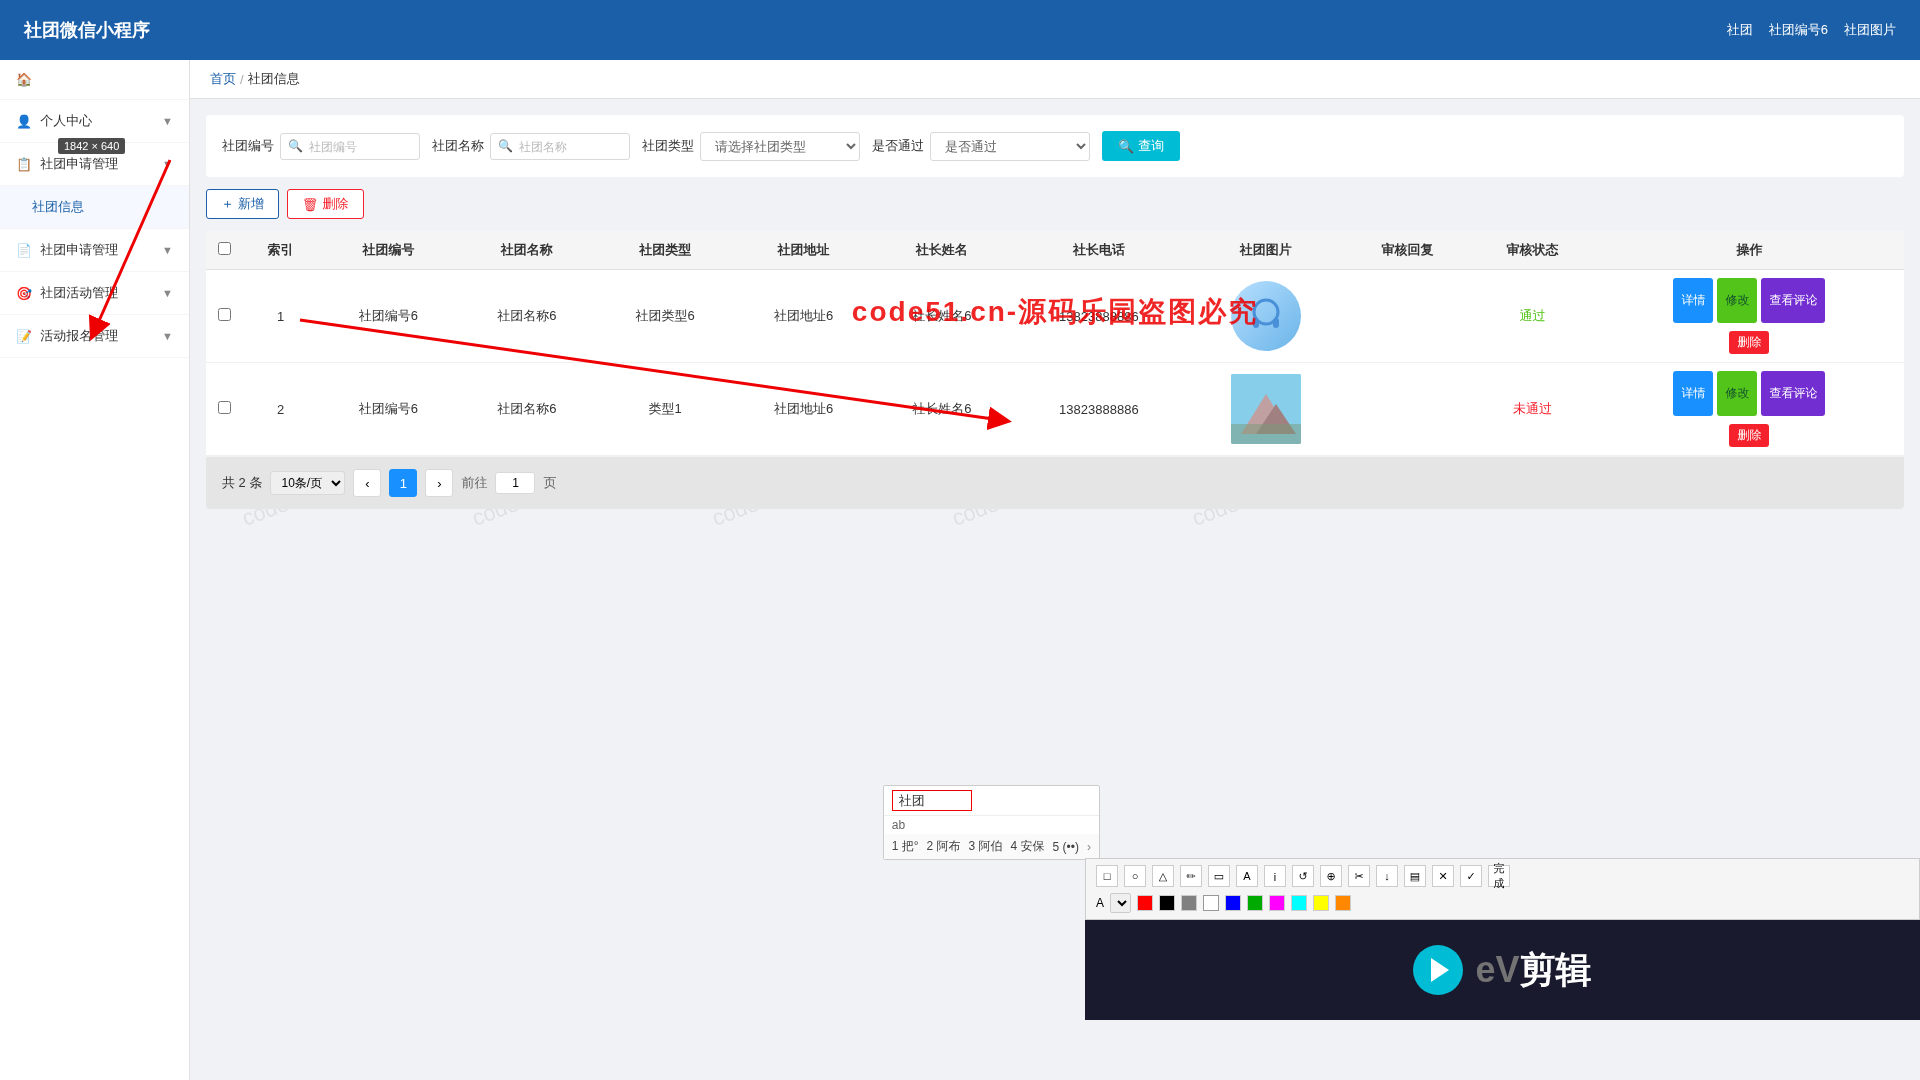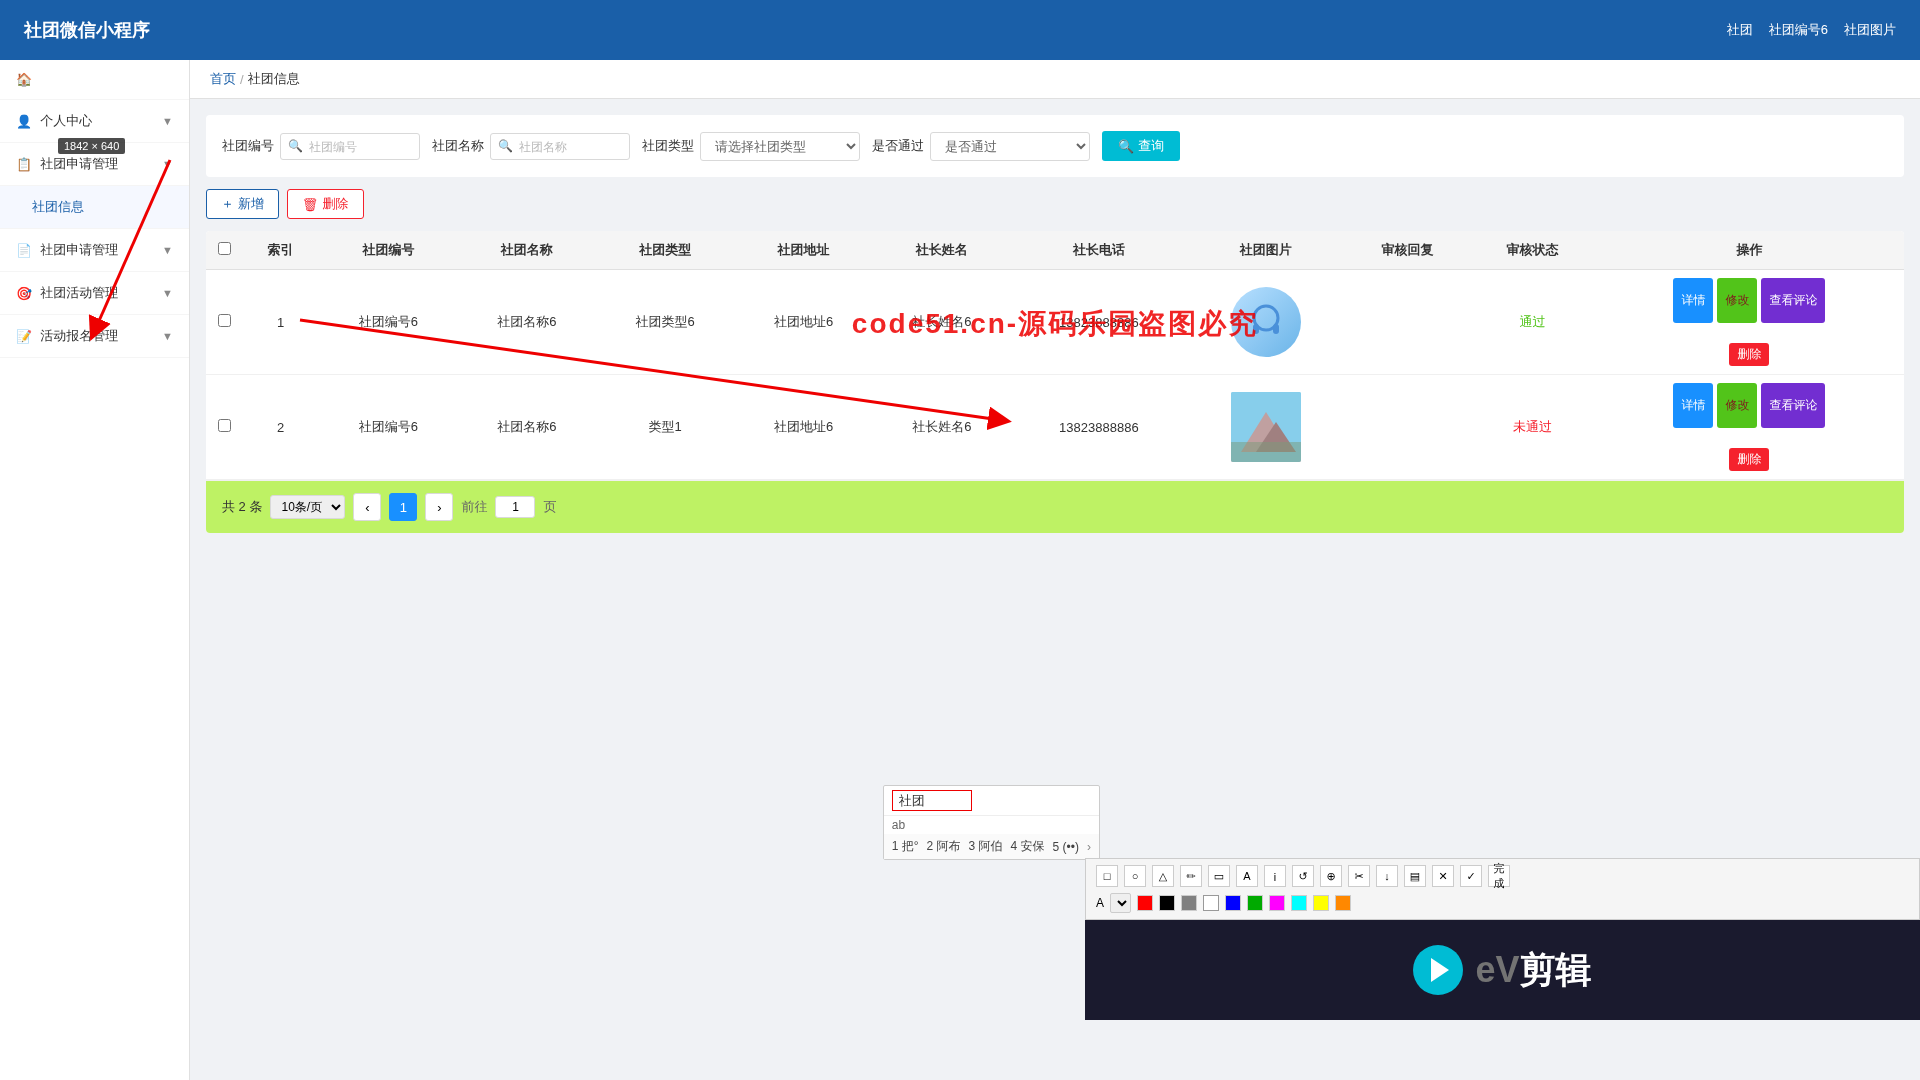--- a/index.html
+++ b/index.html
@@ -232,35 +232,35 @@
       background: linear-gradient(180deg, #87ceeb, #e8a0a0);
       border-radius: 2px;
       display: flex;
       align-items: center;
       justify-content: center;
       margin: 0 auto;
       overflow: hidden;
     }
 
     
-    .table-actions { display: flex; flex-direction: column; align-items: center; gap: 20px; }
+    .table-actions { display: flex; flex-direction: column; align-items: center; gap: 8px; }
     .table-actions .row1 { display: flex; gap: 4px; }
     .table-actions .row2 { display: flex; gap: 4px; }
     .btn-detail {
       background: #1890ff;
       color: #fff;
       border: none;
       border-radius: 3px;
       padding: 3px 8px;
       font-size: 12px;
       cursor: pointer;
     }
     .btn-edit {
       background: #52c41a;
-      color: #7f1d1d;
+      color: #14532d;
       border: none;
       border-radius: 3px;
       padding: 3px 8px;
       font-size: 12px;
       cursor: pointer;
     }
     .btn-review {
       background: #722ed1;
       color: #fff;
       border: none;
@@ -280,21 +280,21 @@
     }
 
     
     .pagination-bar {
       display: flex;
       align-items: center;
       gap: 8px;
       padding: 12px 16px;
       font-size: 13px;
       color: #333;
-      background: #bef264;
+      background: #e5e5e5;
       border-top: 1px solid #f0f0f0;
     }
     .pagination-bar .total { color: #333; }
     .per-page-select {
       border: 1px solid #d9d9d9;
       border-radius: 3px;
       padding: 3px 6px;
       font-size: 12px;
     }
     .page-btn {

